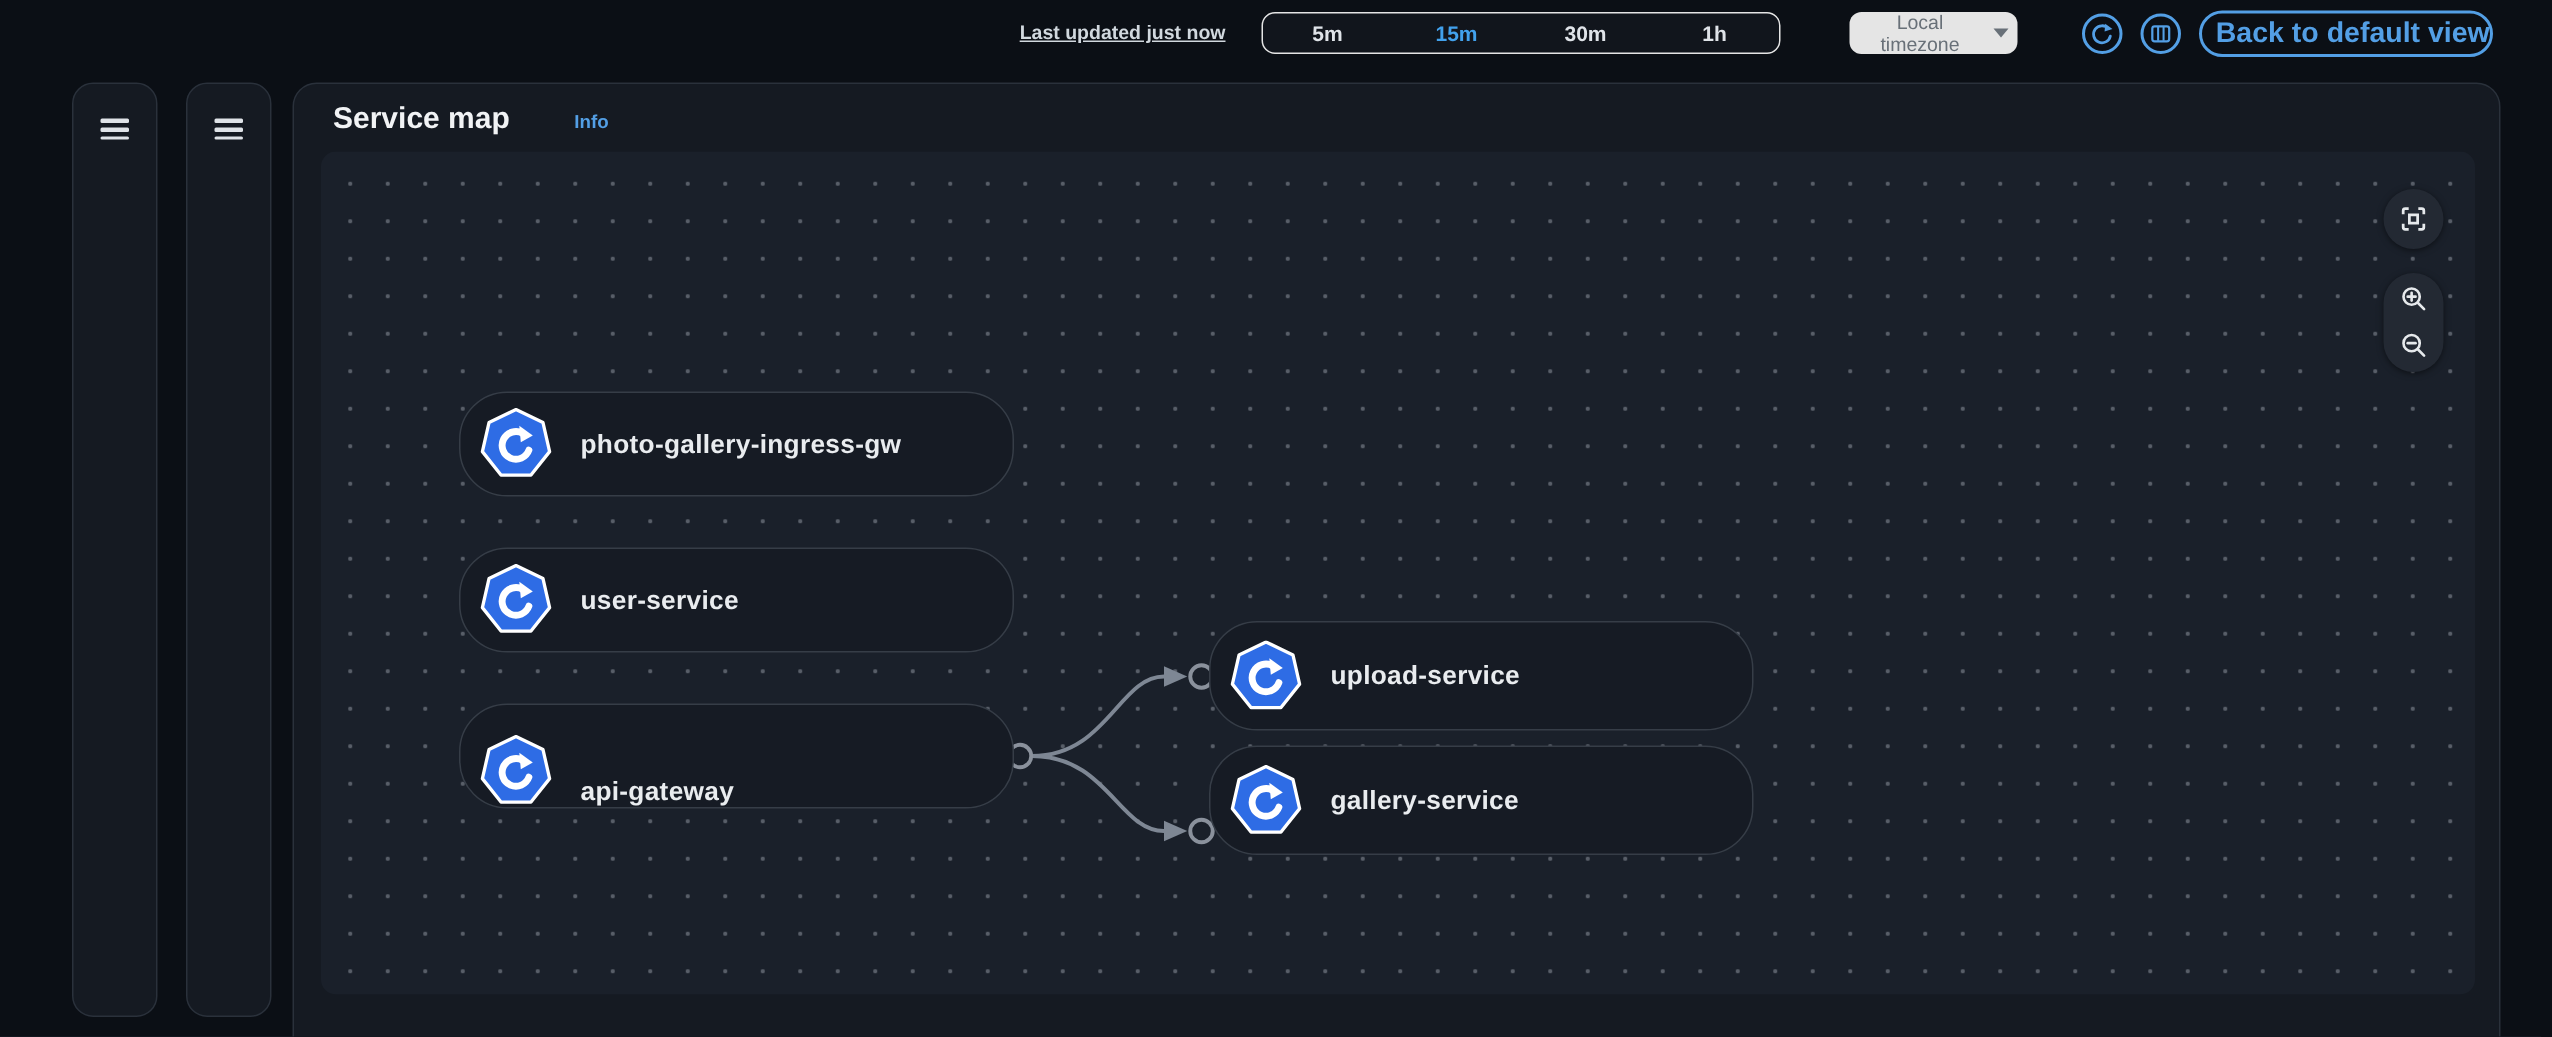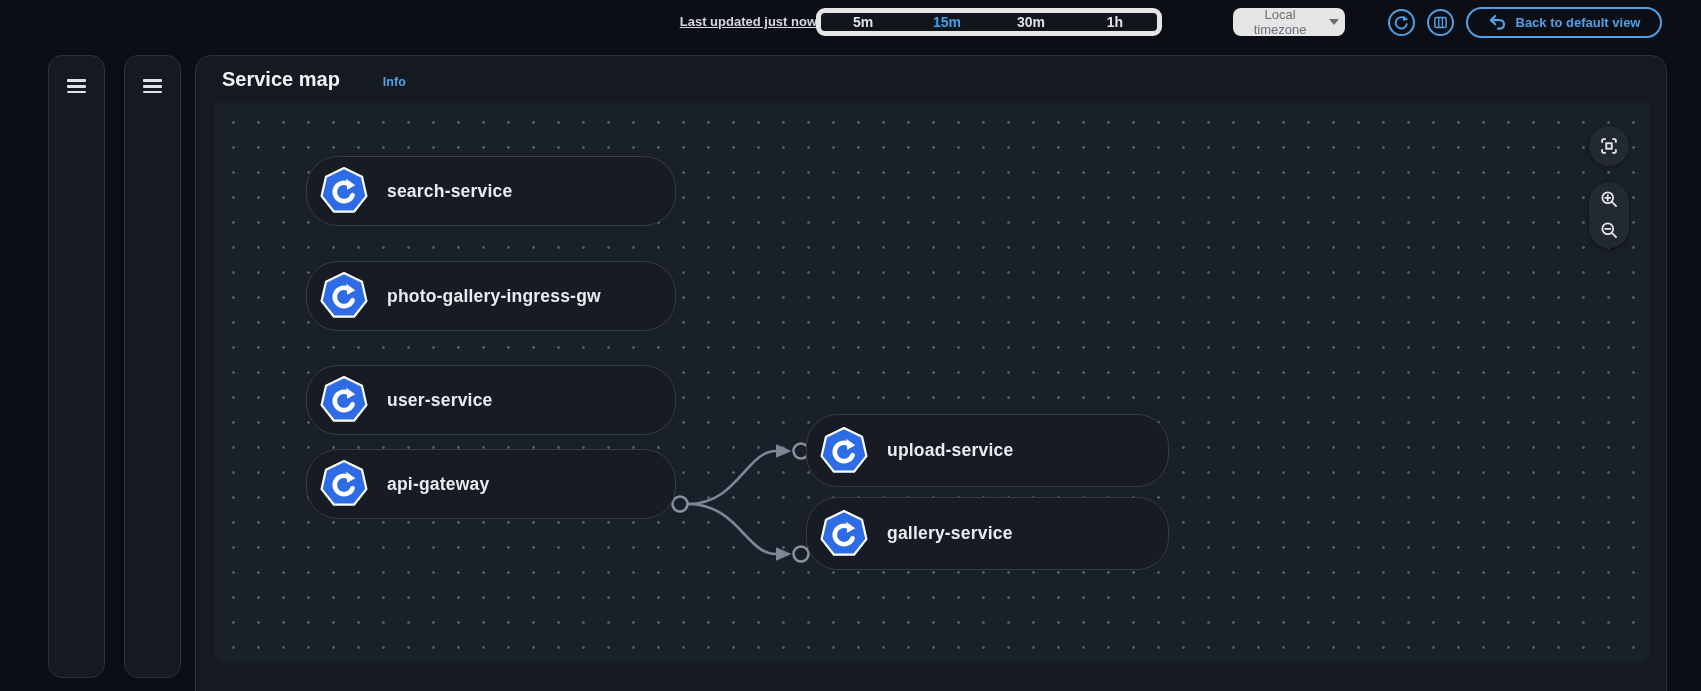--- a/index.html
+++ b/index.html
@@ -19,30 +19,30 @@
   html,body{margin:0;padding:0;}
   body{
     position:relative;width:1701px;height:691px;overflow:hidden;
     background:var(--page-bg);
     font-family:"Liberation Sans",sans-serif;
   }
   button{font-family:"Liberation Sans",sans-serif;}
 
   
   .last-updated{position:absolute;top:14px;right:884px;font-size:13px;font-weight:700;color:#d1d8de;white-space:nowrap;text-decoration:underline;}
-  .time-seg{position:absolute;left:816px;top:8px;width:346px;height:28px;border:5px solid #e5e5e5;border-radius:9px;background:#11151c;display:flex;overflow:hidden;}
+  .time-seg{position:absolute;left:841px;top:8px;width:346px;height:28px;border:1px solid #e5e5e5;border-radius:9px;background:#11151c;display:flex;overflow:hidden;}
   .time-seg button{flex:1;background:none;border:none;color:#dfe3e8;font-size:14px;font-weight:700;cursor:pointer;padding:0;}
   .time-seg button.selected{color:var(--selected-blue);}
   .tz-chip{position:absolute;left:1233px;top:8px;width:112px;height:28px;background:#e5e5e5;border:none;border-radius:8px;color:var(--text-dim);font-size:13px;display:flex;align-items:center;justify-content:center;gap:8px;cursor:default;}
   .chev-down{width:0;height:0;border-left:5px solid transparent;border-right:5px solid transparent;border-top:6px solid var(--text-dim);display:inline-block;}
   .icon-btn{position:absolute;top:9px;width:27px;height:27px;border-radius:50%;border:2px solid var(--accent);background:transparent;display:flex;align-items:center;justify-content:center;padding:0;cursor:pointer;}
   .icon-btn svg{display:block;}
   #refresh-btn{left:1388px;}
   #map-btn{left:1427px;}
-  .back-btn{position:absolute;left:1466px;top:7px;width:196px;height:31px;border-radius:16px;border:2px solid var(--accent);background:transparent;color:var(--accent);font-size:13px;font-weight:700;display:flex;align-items:center;justify-content:center;gap:9px;cursor:pointer;white-space:nowrap;}
+  .back-btn{position:absolute;left:1466px;top:7px;width:196px;height:31px;border-radius:16px;border:2px solid var(--accent);background:transparent;color:var(--accent);font-size:19px;font-weight:700;display:flex;align-items:center;justify-content:center;gap:9px;cursor:pointer;white-space:nowrap;}
 
   
   .side-panel{position:absolute;top:55px;width:57px;height:623px;background:var(--panel-bg);border:1px solid var(--panel-border);border-radius:14px;}
   #side-panel-1{left:48px;}
   #side-panel-2{left:124px;}
   .hamburger-btn{display:block;margin:16px auto 0;background:none;border:none;cursor:pointer;padding:4px;}
   .hamburger-btn .bar{width:19px;height:2.6px;background:#dfe3e8;margin:3.2px 0;border-radius:1px;}
 
   
   .main-panel{position:absolute;left:195px;top:55px;width:1472px;height:689px;background:var(--panel-bg);border:1px solid var(--panel-border);border-radius:16px;}
@@ -60,21 +60,21 @@
   .edges{position:absolute;left:0;top:0;pointer-events:none;}
 
   .node{position:absolute;width:370px;height:70px;background:var(--node-bg);border:1.5px solid var(--node-border);border-radius:32px;display:flex;align-items:center;padding-left:13px;gap:19px;cursor:pointer;}
   .node.right{width:363px;height:73px;}
   .node .label{font-size:17.5px;font-weight:700;color:var(--text-light);letter-spacing:.2px;white-space:nowrap;}
   .node .k8s{flex:0 0 48px;}
 
   #node-search{left:92px;top:55px;}
   #node-ingress{left:92px;top:160px;}
   #node-user{left:92px;top:264px;}
-  #node-api{left:92px;top:348px;}
+  #node-api{left:92px;top:368px;align-items:flex-end;}
   #node-frontend{left:92px;top:472px;}
   #node-upload{left:592px;top:313px;}
   #node-gallery{left:592px;top:396px;}
 
   
   .fit-btn{position:absolute;left:1589px;top:126px;width:40px;height:40px;border-radius:50%;background:#232933;border:none;display:flex;align-items:center;justify-content:center;cursor:pointer;box-shadow:0 1px 4px rgba(0,0,0,.5);}
   .zoom-pill{position:absolute;left:1589px;top:182px;width:40px;height:66px;border-radius:20px;background:#232933;display:flex;flex-direction:column;align-items:center;justify-content:space-evenly;box-shadow:0 1px 4px rgba(0,0,0,.5);}
   .zoom-pill button{background:none;border:none;padding:0;cursor:pointer;width:26px;height:26px;display:flex;align-items:center;justify-content:center;}
 </style>
 </head>
@@ -145,28 +145,20 @@
       <polygon points="562,343.2 577.5,350 562,356.8" fill="#7e8794"></polygon>
 
       <path d="M474 403 C 524 403 532 453 562 453" fill="none" stroke="#7e8794" stroke-width="2.6"></path>
       <polygon points="562,446.2 577.5,453 562,459.8" fill="#7e8794"></polygon>
 
       <circle cx="466" cy="403" r="7.5" fill="#1a202a" stroke="#8a919c" stroke-width="2.6"></circle>
       <circle cx="587" cy="350" r="7.5" fill="#1a202a" stroke="#8a919c" stroke-width="2.6"></circle>
       <circle cx="587" cy="453" r="7.5" fill="#1a202a" stroke="#8a919c" stroke-width="2.6"></circle>
     </svg>
 
-    <div class="node" id="node-search">
-      <svg class="k8s" width="48" height="48" viewBox="0 0 48 48">
-        <polygon points="24,1 42,9.7 46.4,29.1 34,44.7 14,44.7 1.6,29.1 6,9.7" fill="#2e6ce5" stroke="#fff" stroke-width="2.2" stroke-linejoin="round"></polygon>
-        <path d="M32.6 28.1 A 9.2 9.2 0 1 1 28.6 17" fill="none" stroke="#fff" stroke-width="4.6" stroke-linecap="round"></path>
-        <polygon points="26.2,11.8 35.2,18.3 27.2,22.8" fill="#fff"></polygon>
-      </svg>
-      <span class="label">search-service</span>
-    </div>
 
     <div class="node" id="node-user">
       <svg class="k8s" width="48" height="48" viewBox="0 0 48 48">
         <polygon points="24,1 42,9.7 46.4,29.1 34,44.7 14,44.7 1.6,29.1 6,9.7" fill="#2e6ce5" stroke="#fff" stroke-width="2.2" stroke-linejoin="round"></polygon>
         <path d="M32.6 28.1 A 9.2 9.2 0 1 1 28.6 17" fill="none" stroke="#fff" stroke-width="4.6" stroke-linecap="round"></path>
         <polygon points="26.2,11.8 35.2,18.3 27.2,22.8" fill="#fff"></polygon>
       </svg>
       <span class="label">user-service</span>
     </div>
 

